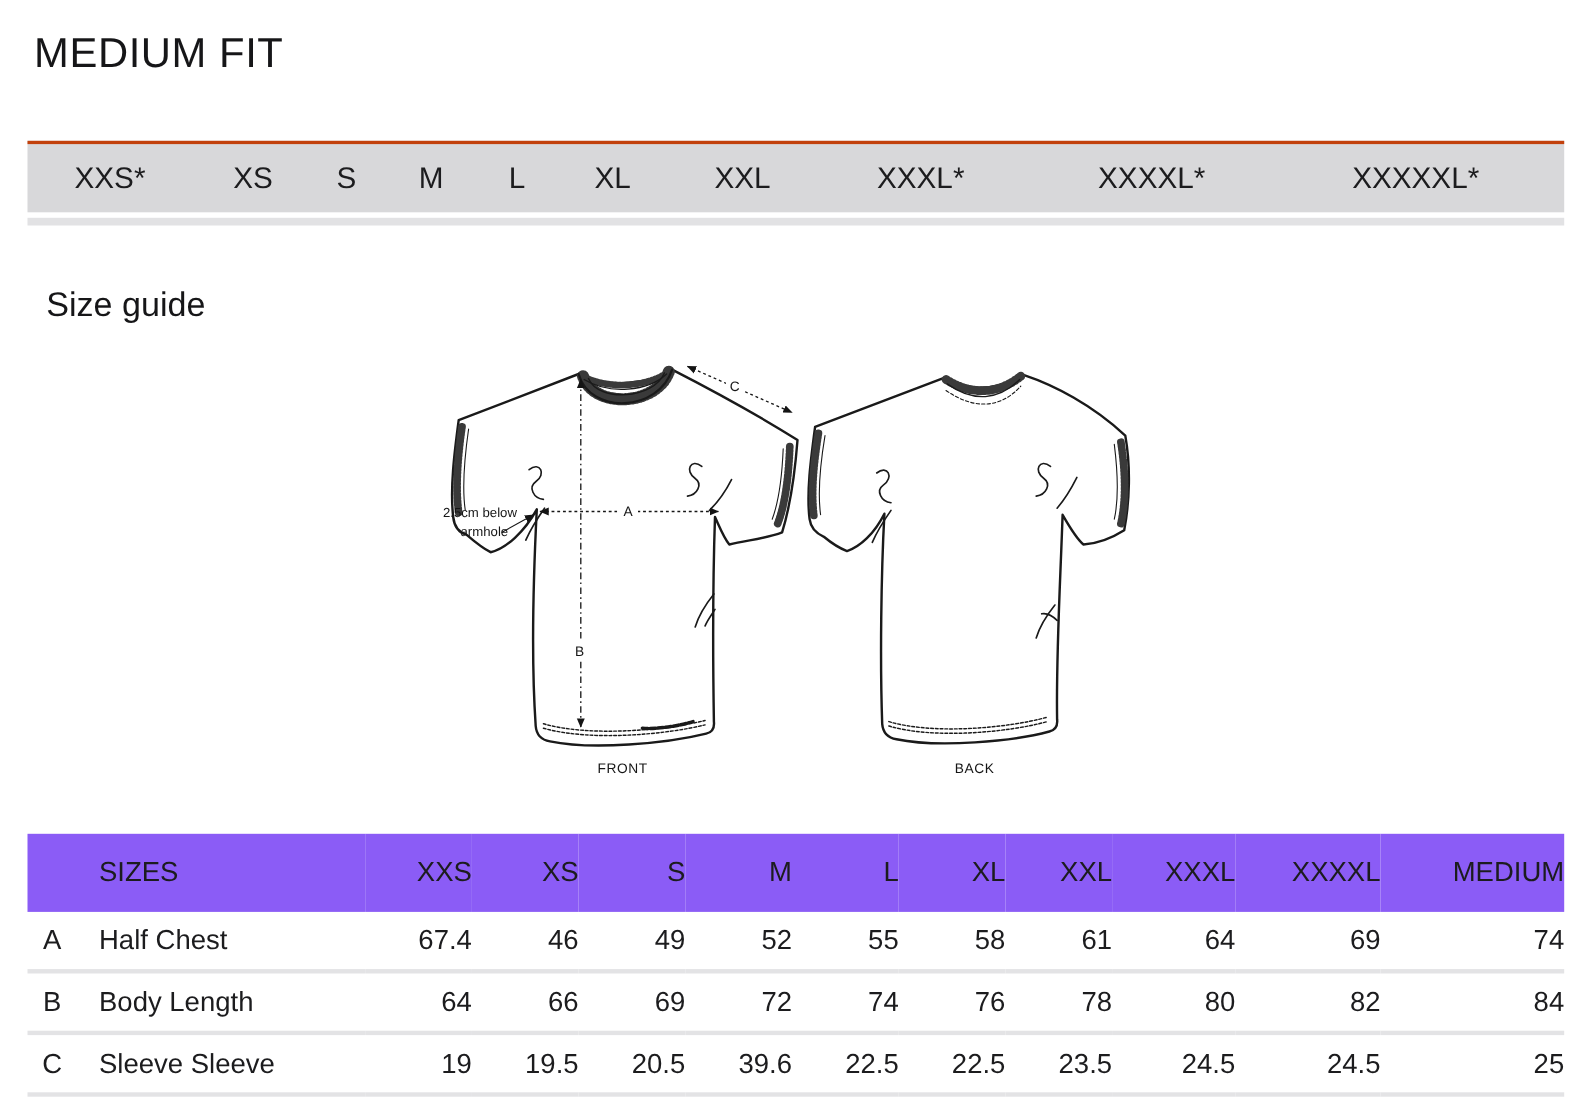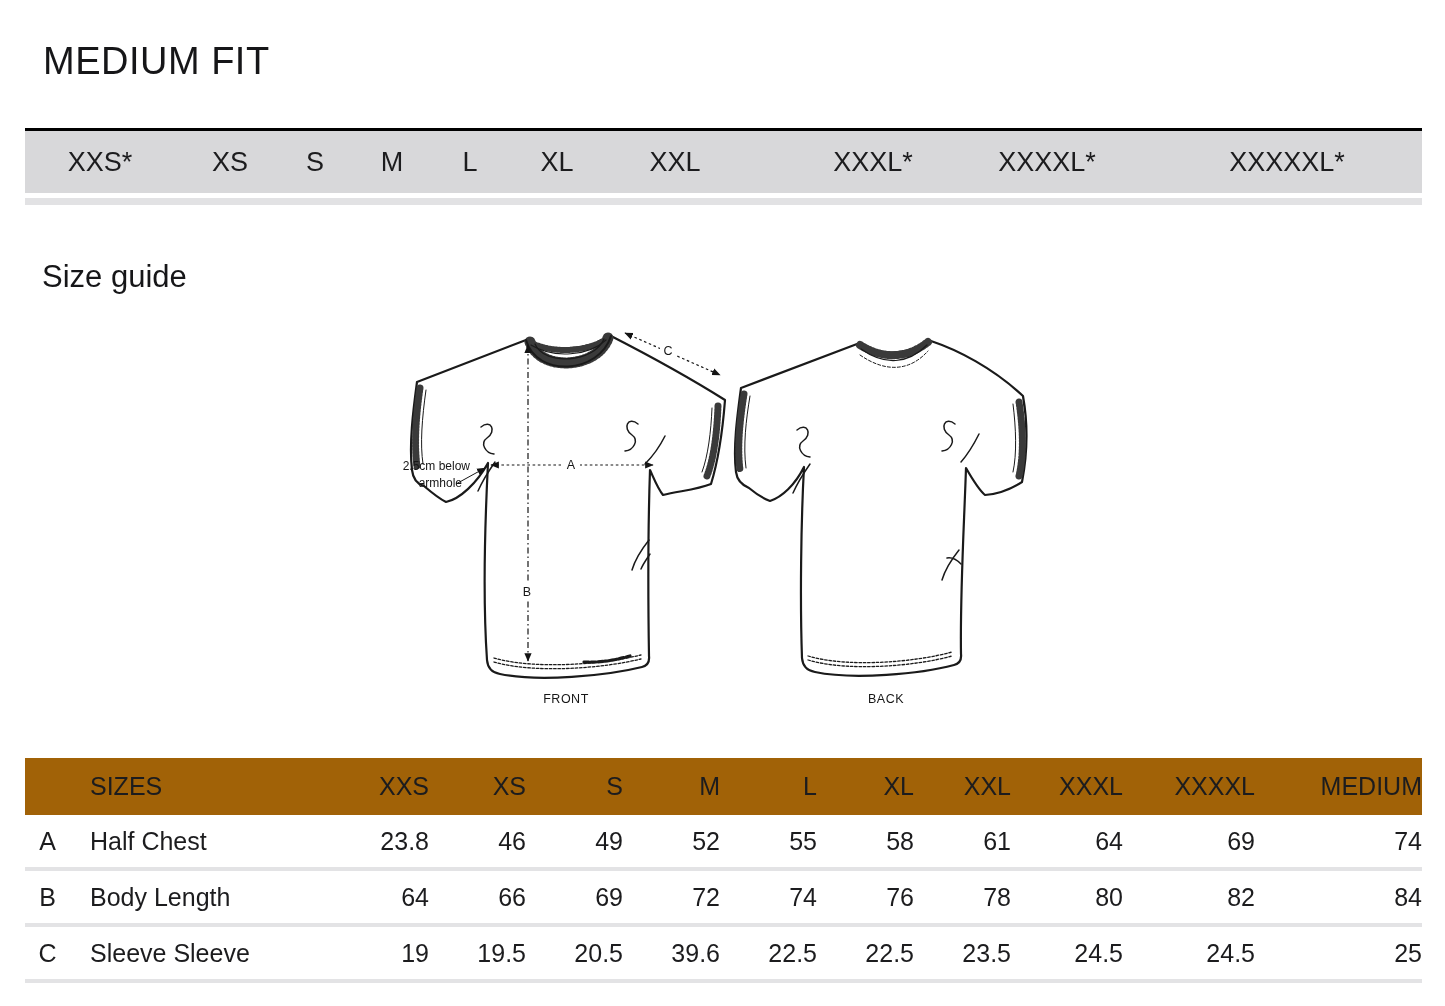--- a/index.html
+++ b/index.html
@@ -1,59 +1,59 @@
 <!DOCTYPE html>
 <html><head>
 <meta charset="utf-8">
 <style>
   html,body{margin:0;padding:0;background:#ffffff;}
   .page{
     position:relative;width:1445px;height:1006px;background:#fff;overflow:hidden;
     font-family:"Liberation Sans",sans-serif;color:#1c1c1e;
   }
   .page-title{
-    position:absolute;left:27px;top:24px;margin:16px;
+    position:absolute;left:27px;top:24px;margin:4px;
     font-size:38px;font-weight:300;letter-spacing:.5px;color:#161618;line-height:42px;
   }
   
   .size-bar{
     position:absolute;left:25px;top:128px;width:1397px;height:65px;
-    background:#d8d8da;border-top:3px solid #000000;box-sizing:border-box;
+    background:#d8d8da;border-top:3px solid #c2410c;box-sizing:border-box;
   }
   .size-bar .opt{
     position:absolute;top:50%;transform:translate(-50%,-50%);
     font-size:27px;font-weight:300;color:#1c1c1e;white-space:nowrap;cursor:pointer;
   }
   .size-bar .opt:nth-of-type(1){left:75px}
   .size-bar .opt:nth-of-type(2){left:205px}
   .size-bar .opt:nth-of-type(3){left:290px}
   .size-bar .opt:nth-of-type(4){left:367px}
   .size-bar .opt:nth-of-type(5){left:445px}
   .size-bar .opt:nth-of-type(6){left:532px}
   .size-bar .opt:nth-of-type(7){left:650px}
-  .size-bar .opt:nth-of-type(8){left:848px}
+  .size-bar .opt:nth-of-type(8){left:812px}
   .size-bar .opt:nth-of-type(9){left:1022px}
   .size-bar .opt:nth-of-type(10){left:1262px}
   .size-bar-strip{
     position:absolute;left:25px;top:198px;width:1397px;height:7px;background:#e2e2e4;
   }
   .section-heading{
     position:absolute;left:27px;top:244px;margin:15px;
     font-size:31px;font-weight:300;color:#161618;line-height:36px;
   }
   
   .diagram-wrap{position:absolute;left:398px;top:312px;width:650px;height:400px;}
   
   .size-table{
     position:absolute;left:25px;top:758px;width:1397px;
     border-collapse:collapse;table-layout:fixed;
     font-size:25px;font-weight:300;color:#1c1c1e;
   }
   .size-table td{padding:0;vertical-align:middle;text-align:right;}
-  .size-table tr.thead td{background:#a16207;height:57px;}
+  .size-table tr.thead td{background:#8b5cf6;height:71px;}
   .size-table tr.brow td{height:52px;border-bottom:4px solid #e3e3e5;}
   .size-table td.c-letter{text-align:center;}
   .size-table td.c-label{text-align:left;padding-left:20px;}
 </style>
 </head>
 <body>
 
 <div class="page">
 
   <h1 class="page-title">MEDIUM FIT</h1>
@@ -185,21 +185,21 @@
         <td>L</td>
         <td>XL</td>
         <td>XXL</td>
         <td>XXXL</td>
         <td>XXXXL</td>
         <td>MEDIUM</td>
       </tr>
       <tr class="brow">
         <td class="c-letter">A</td>
         <td class="c-label">Half Chest</td>
-        <td>23.8</td>
+        <td>67.4</td>
         <td>46</td>
         <td>49</td>
         <td>52</td>
         <td>55</td>
         <td>58</td>
         <td>61</td>
         <td>64</td>
         <td>69</td>
         <td>74</td>
       </tr>

